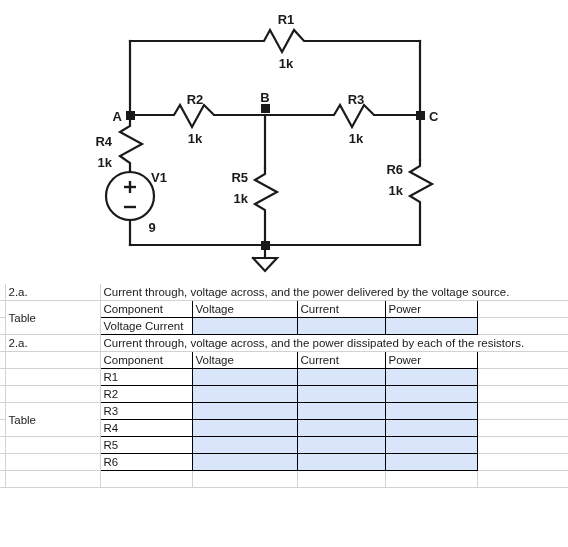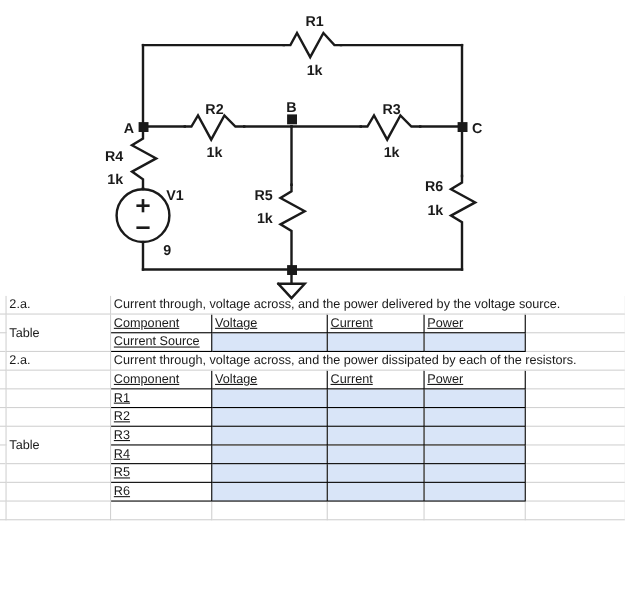--- a/index.html
+++ b/index.html
@@ -26,21 +26,21 @@
   #circuit-svg {
     position: absolute;
     left: 0;
     top: 0;
   }
 
   
   #sheet-area {
     position: absolute;
     left: 0;
-    top: 269px;
+    top: 284px;
     width: 512px;
     height: 180px;
   }
   .sheet-table {
     border-collapse: collapse;
     table-layout: fixed;
     width: 568px;
     font-family: "Liberation Sans", sans-serif;
     font-size: 11.5px;
     color: #1a1a1a;
@@ -62,21 +62,20 @@
   .col-e  { width: 88px;  }
   .col-f  { width: 92px;  }
   .col-g  { width: 91px;  }
 
   
   .gutter { border-right: 1px solid #d2d2d2; }
 
   
   .bx {
     border: 1px solid #000000 !important;
-    text-decoration: underline;
   }
   .bx-fill {
     border: 1px solid #000000 !important;
     background: #d9e5f8;
   }
   .rowlabel {
     color: #1a1a1a;
   }
   .prompt-text {
     color: #1a1a1a;
@@ -193,21 +192,21 @@
         <td class="rowlabel" rowspan="2">Table</td>
         <td class="bx">Component</td>
         <td class="bx">Voltage</td>
         <td class="bx">Current</td>
         <td class="bx">Power</td>
         <td></td>
       </tr>
 
       <tr>
         <td class="gutter"></td>
-        <td class="bx">Current Source</td>
+        <td class="bx">Voltage Current</td>
         <td class="bx-fill"></td>
         <td class="bx-fill"></td>
         <td class="bx-fill"></td>
         <td></td>
       </tr>
 
       <tr>
         <td class="gutter"></td>
         <td class="rowlabel">2.a.</td>
         <td colspan="5" class="prompt-text">Current through, voltage across, and the power dissipated by each of the resistors.</td>

